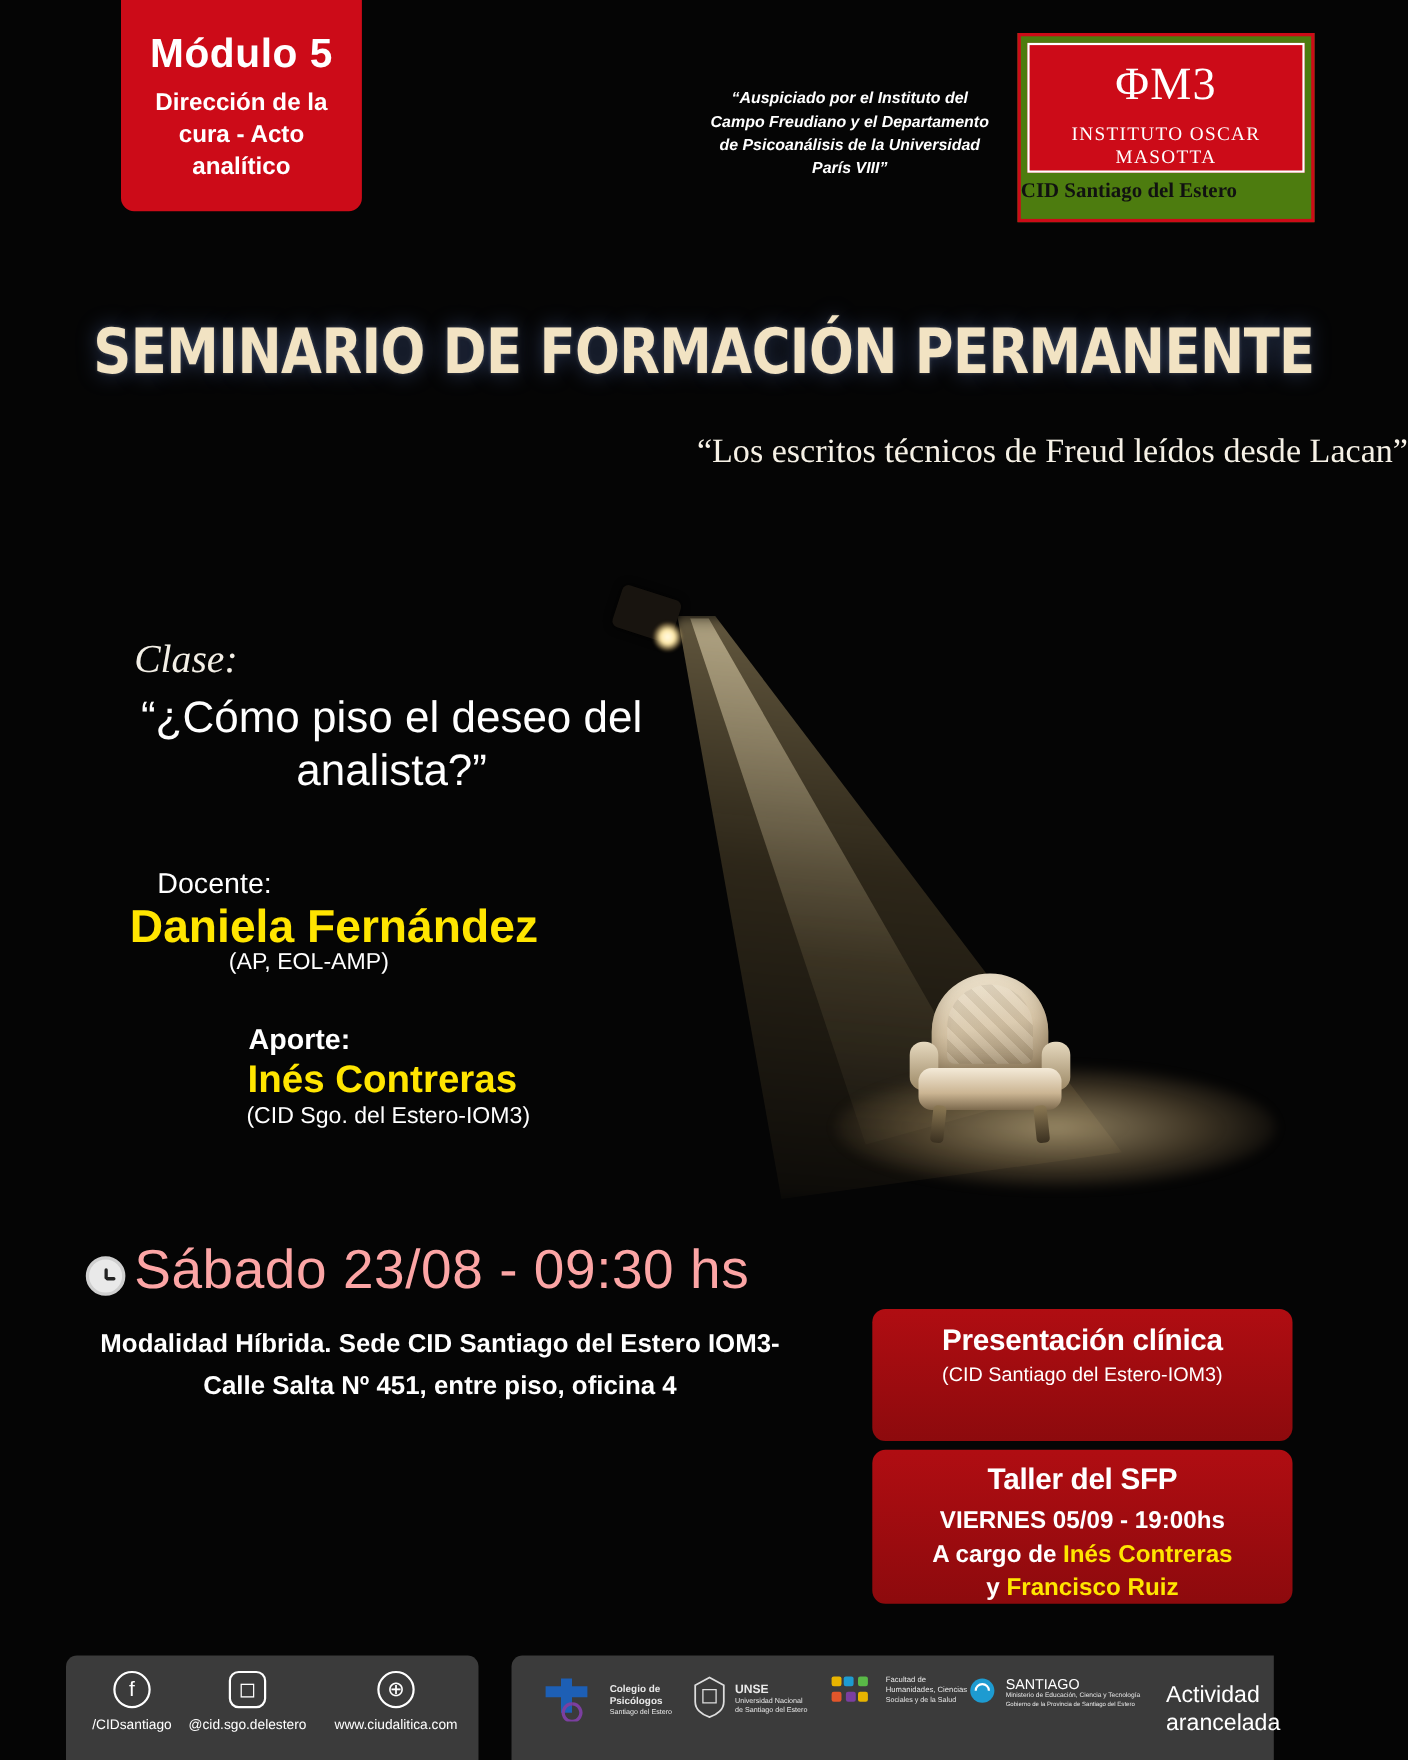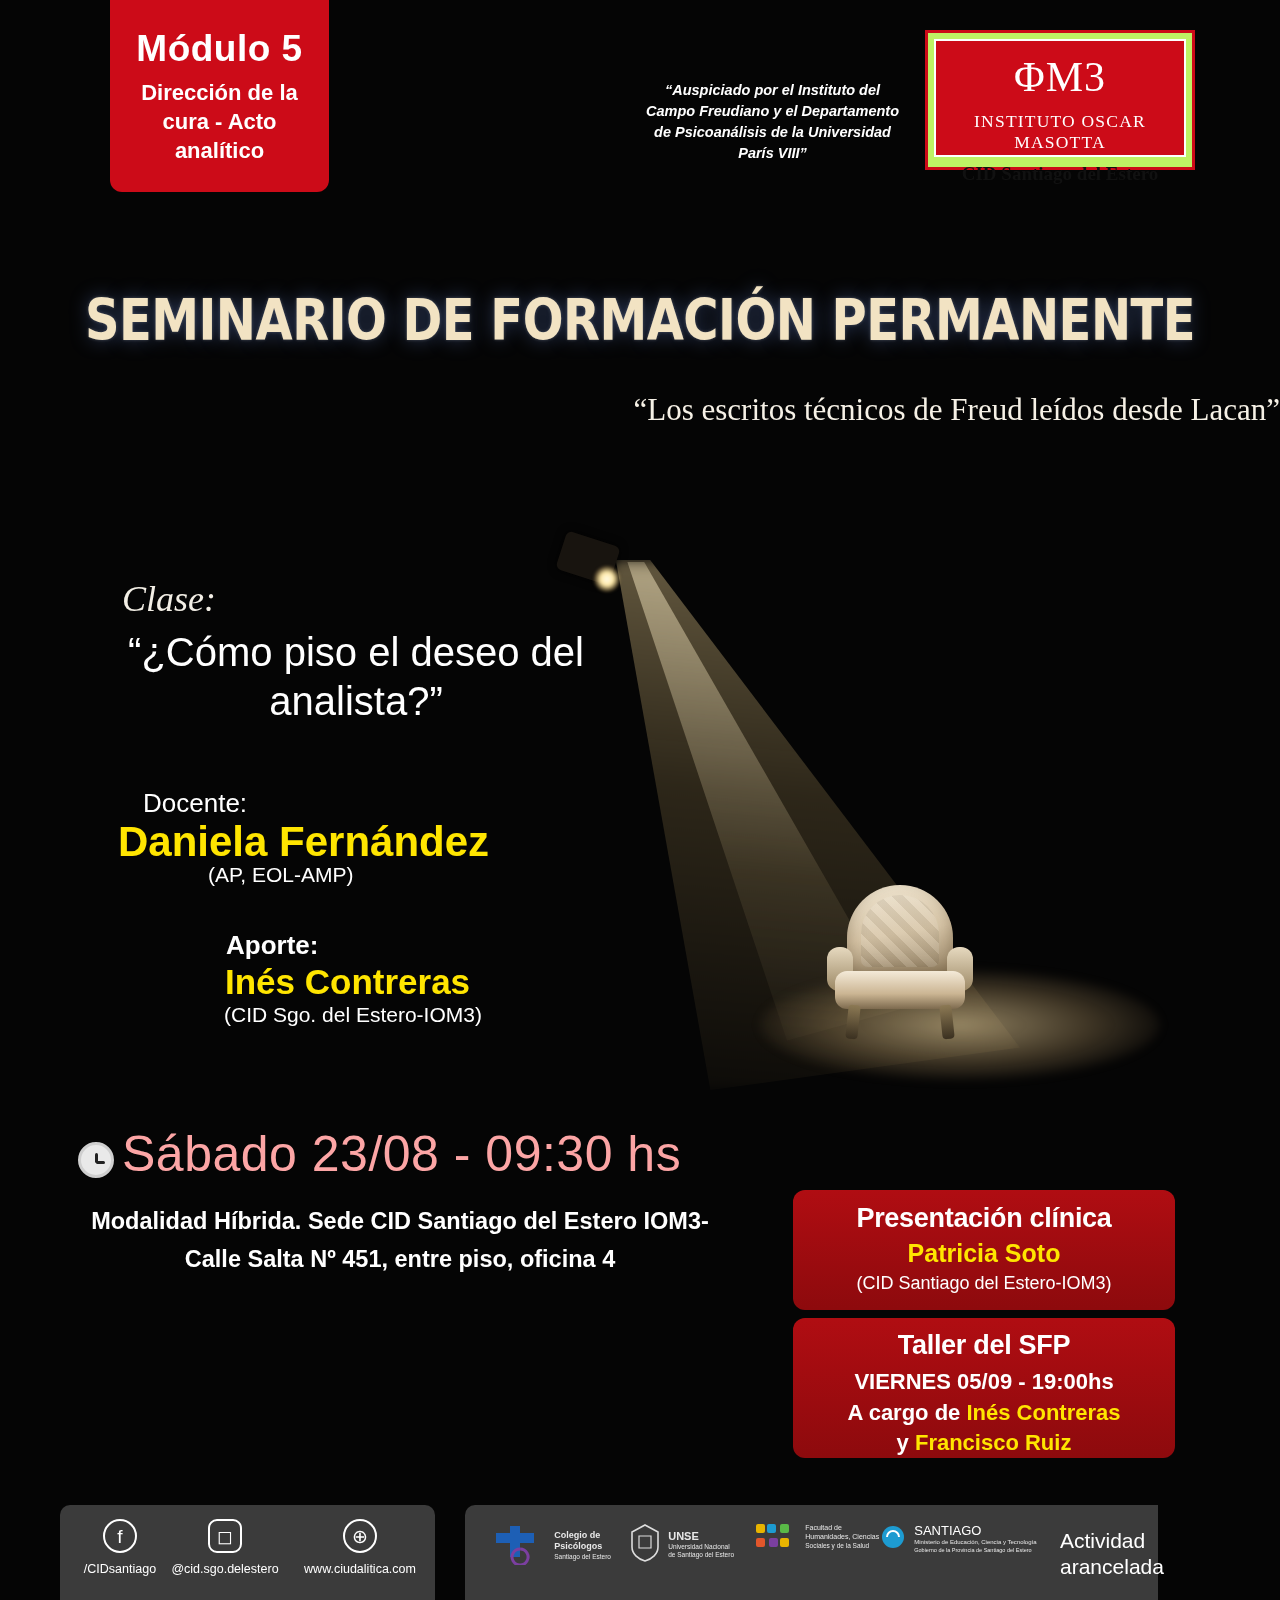--- a/index.html
+++ b/index.html
@@ -177,22 +177,22 @@
     font-style: italic;
     line-height: 1.45;
     color: #ffffff;
   }
 
   .logo-box {
     position: absolute;
     left: 925px;
     top: 30px;
     width: 270px;
-    height: 140px;
-    background: #bef264;
+    height: 172px;
+    background: #4d7c0f;
     border: 3px solid #cc0b18;
     box-sizing: border-box;
   }
   .logo-red {
     margin: 6px;
     height: 118px;
     border: 2px solid #ffffff;
     background: #cc0b18;
     box-sizing: border-box;
     text-align: center;
@@ -205,21 +205,21 @@
     letter-spacing: 1px;
   }
   .logo-inst {
     font-family: "Liberation Serif", serif;
     font-size: 17.5px;
     color: #ffffff;
     letter-spacing: 1.2px;
     margin-top: 10px;
   }
   .logo-cid {
-    text-align: center;
+    text-align: left;
     font-family: "Liberation Serif", serif;
     font-weight: bold;
     font-size: 19px;
     color: #111;
     margin-top: 4px;
   }
 
   
   .seminario {
     position: absolute;
@@ -537,21 +537,20 @@
   <div class="aporte-label">Aporte:</div>
   <div class="aporte-name">Inés Contreras</div>
   <div class="aporte-aff">(CID Sgo. del Estero-IOM3)</div>
 
   <div class="clock-icon"></div>
   <div class="fecha">Sábado 23/08 - 09:30 hs</div>
   <div class="sede">Modalidad Híbrida. Sede CID Santiago del Estero IOM3- Calle Salta Nº 451,  entre piso, oficina 4</div>
 
   <div class="panel panel-presentacion">
     <div class="p-title">Presentación clínica</div>
-    <div class="p-name">Patricia Soto</div>
     <div class="p-aff">(CID Santiago del Estero-IOM3)</div>
   </div>
 
   <div class="panel panel-taller">
     <div class="p-title">Taller del SFP</div>
     <div class="t-line1">VIERNES 05/09 - 19:00hs</div>
     <div class="t-line2"><span>A cargo de </span><span class="hl">Inés Contreras</span></div>
     <div class="t-line3"><span style="color:#ffffff">y </span><span>Francisco Ruiz</span></div>
   </div>
 

